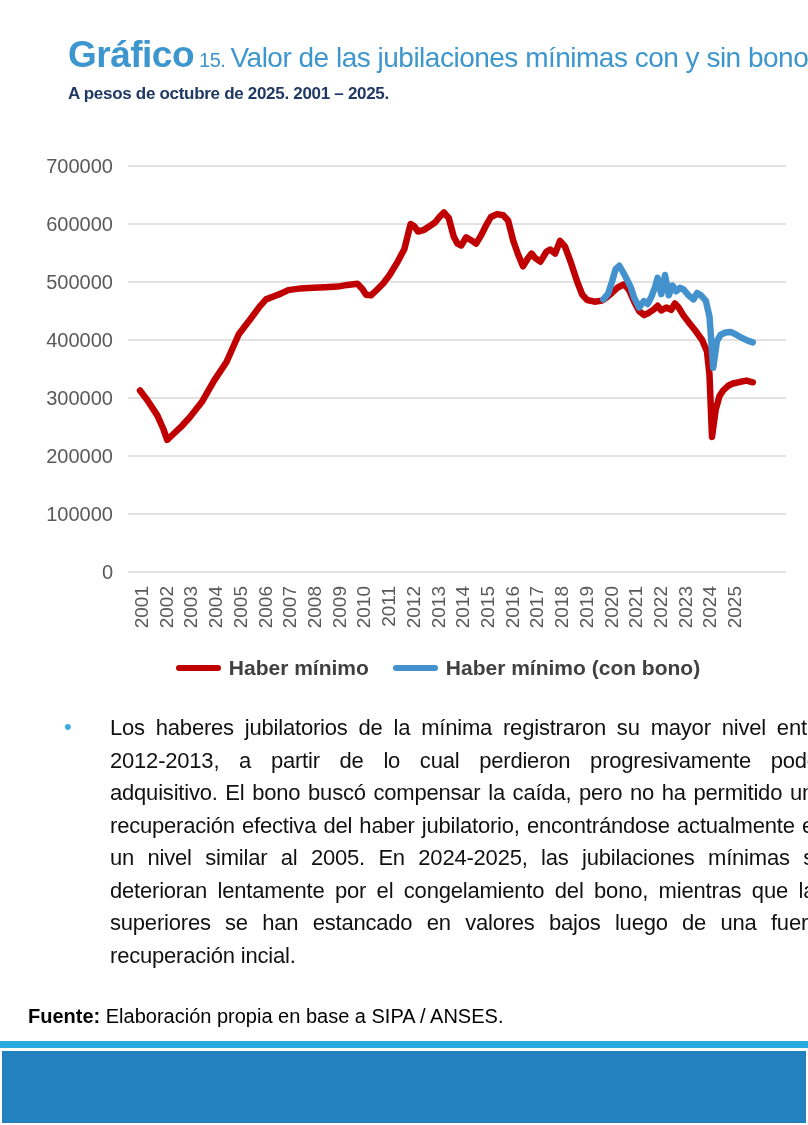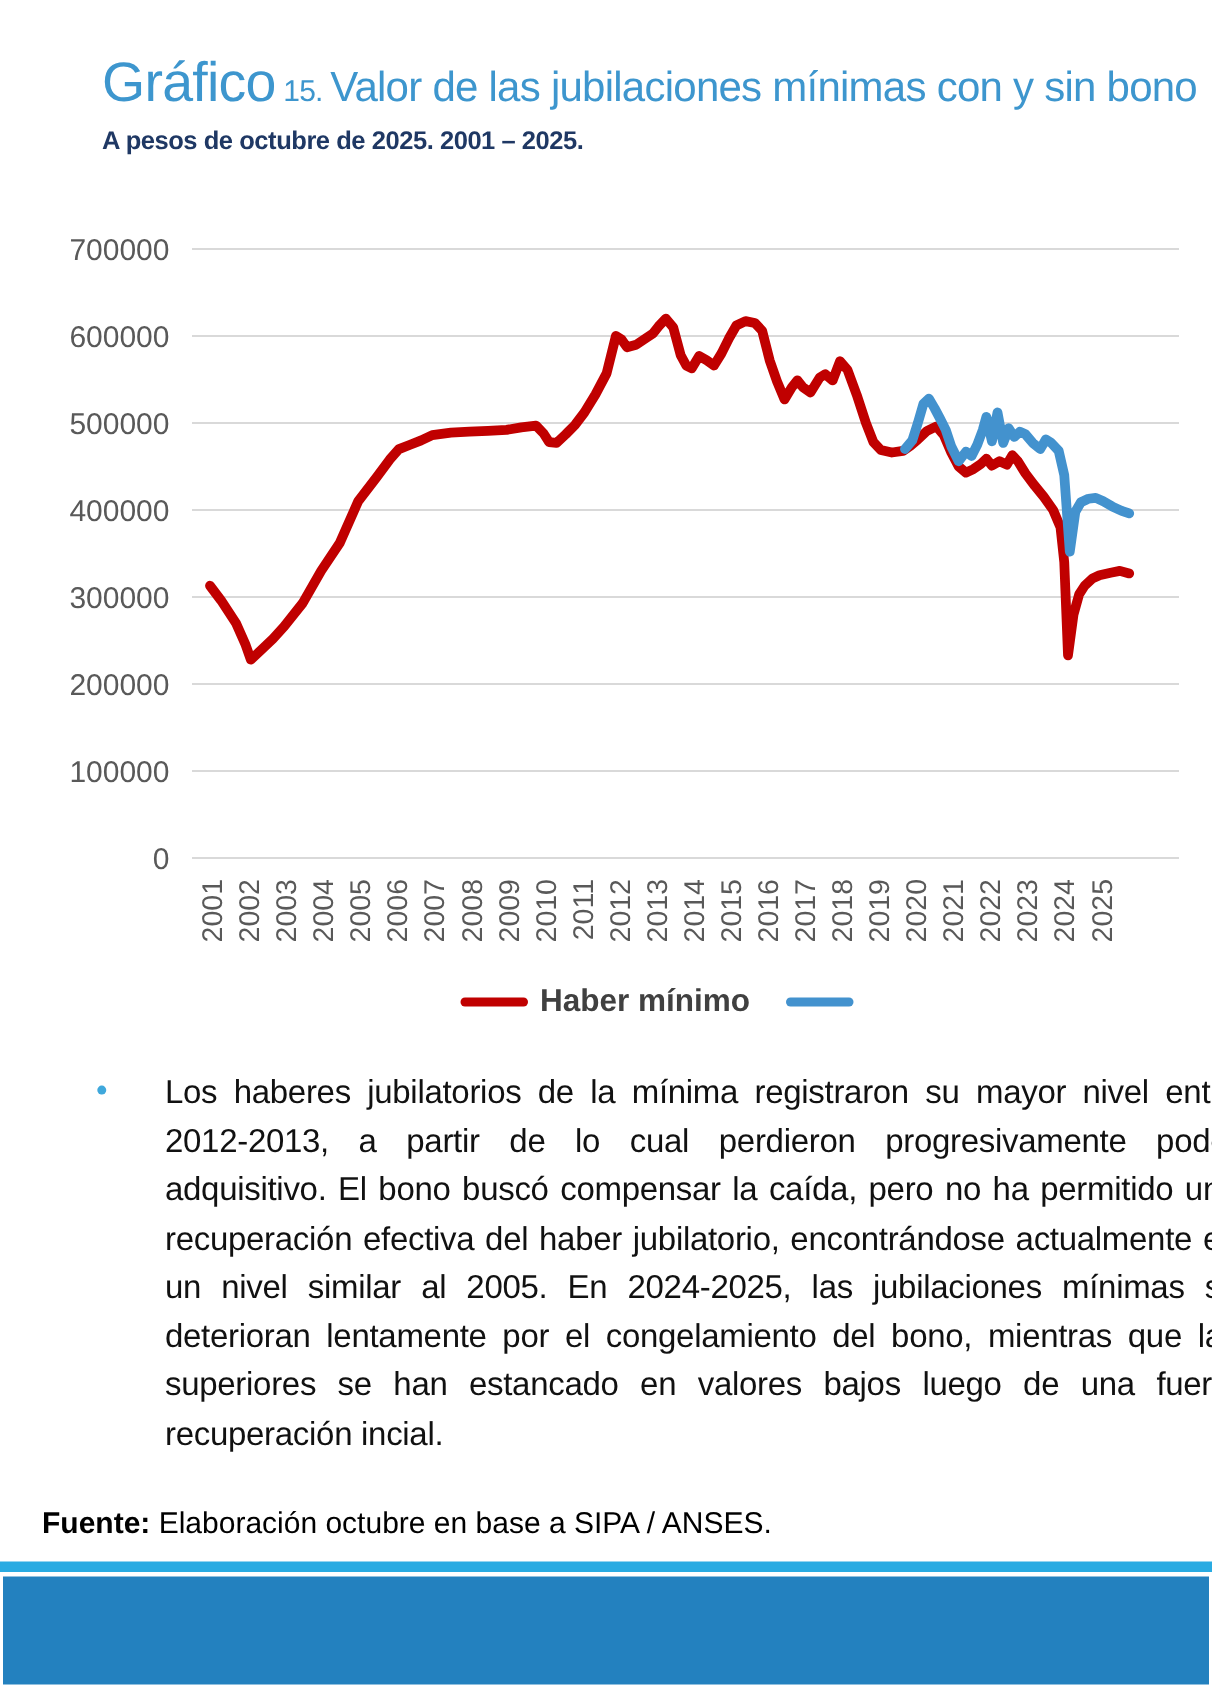--- a/index.html
+++ b/index.html
@@ -4,21 +4,21 @@
 <style>
   html,body{margin:0;padding:0;background:#ffffff;}
   .page{
     position:relative;width:808px;height:1125px;background:#ffffff;
     overflow:hidden;font-family:"Liberation Sans",sans-serif;
   }
   .title-row{
     position:absolute;left:68px;top:34px;white-space:nowrap;
     color:#3D96CE;letter-spacing:-0.5px;
   }
-  .title-prefix{font-size:37px;font-weight:400;}
+  .title-prefix{font-size:37px;font-weight:700;}
   .title-number{font-size:20px;font-weight:400;}
   .title-rest{font-size:28px;font-weight:400;}
   .subtitle{
     position:absolute;left:68px;top:84px;font-size:17px;font-weight:bold;
     color:#1F3864;letter-spacing:-0.3px;
   }
   svg.chart{position:absolute;left:0;top:0;font-family:"Liberation Sans",sans-serif;}
   .legend{
     position:absolute;left:128px;top:656px;width:620px;
     display:flex;justify-content:center;align-items:center;gap:24px;
@@ -99,26 +99,27 @@
       <polyline points="603.3,299.4 608.2,293.6 611.9,282.0 615.6,269.2 619.3,265.8 623.0,272.1 626.7,279.1 630.5,286.6 634.2,297.7 639.1,307.5 644.0,301.1 647.7,304.0 651.5,296.5 655.2,286.6 657.6,277.9 661.3,294.2 665.0,275.0 668.8,295.3 672.5,285.5 676.2,291.3 679.9,287.8 683.6,289.5 688.5,295.3 693.5,299.4 697.2,293.0 700.9,295.3 705.8,300.6 709.5,316.8 713.2,367.8 716.9,341.2 720.6,334.8 725.6,332.5 730.5,331.9 735.5,334.2 741.6,337.7 747.8,340.6 752.8,342.3" fill="none" stroke="#4392CE" stroke-width="6.5" stroke-linejoin="round" stroke-linecap="round"></polyline>
     </svg>
 
   <div class="legend">
     <div class="legend-item">
       <span class="legend-dash" style="background: rgb(192, 0, 0);"></span>
       <span>Haber mínimo</span>
     </div>
     <div class="legend-item">
       <span class="legend-dash" style="background: rgb(67, 146, 206);"></span>
+      <span>Haber mínimo (con bono)</span>
     </div>
   </div>
 
   <div class="bullet-dot">•</div>
   <div class="bullet-para">Los haberes jubilatorios de la mínima registraron su mayor nivel entre 2012-2013, a partir de lo cual perdieron progresivamente poder adquisitivo. El bono buscó compensar la caída, pero no ha permitido una recuperación efectiva del haber jubilatorio, encontrándose actualmente en un nivel similar al 2005. En 2024-2025, las jubilaciones mínimas se deterioran lentamente por el congelamiento del bono, mientras que las superiores se han estancado en valores bajos luego de una fuerte recuperación incial.</div>
 
   <div class="fuente">
-    <span class="fuente-label">Fuente:</span><span> Elaboración octubre en base a SIPA / ANSES.</span>
+    <span class="fuente-label">Fuente:</span><span> Elaboración propia en base a SIPA / ANSES.</span>
   </div>
 
   <div class="bar-light" style="background: rgb(41, 171, 226);"></div>
   <div class="bar-dark" style="background: rgb(35, 129, 191);"></div>
 
 </div>
 
 </body></html>

